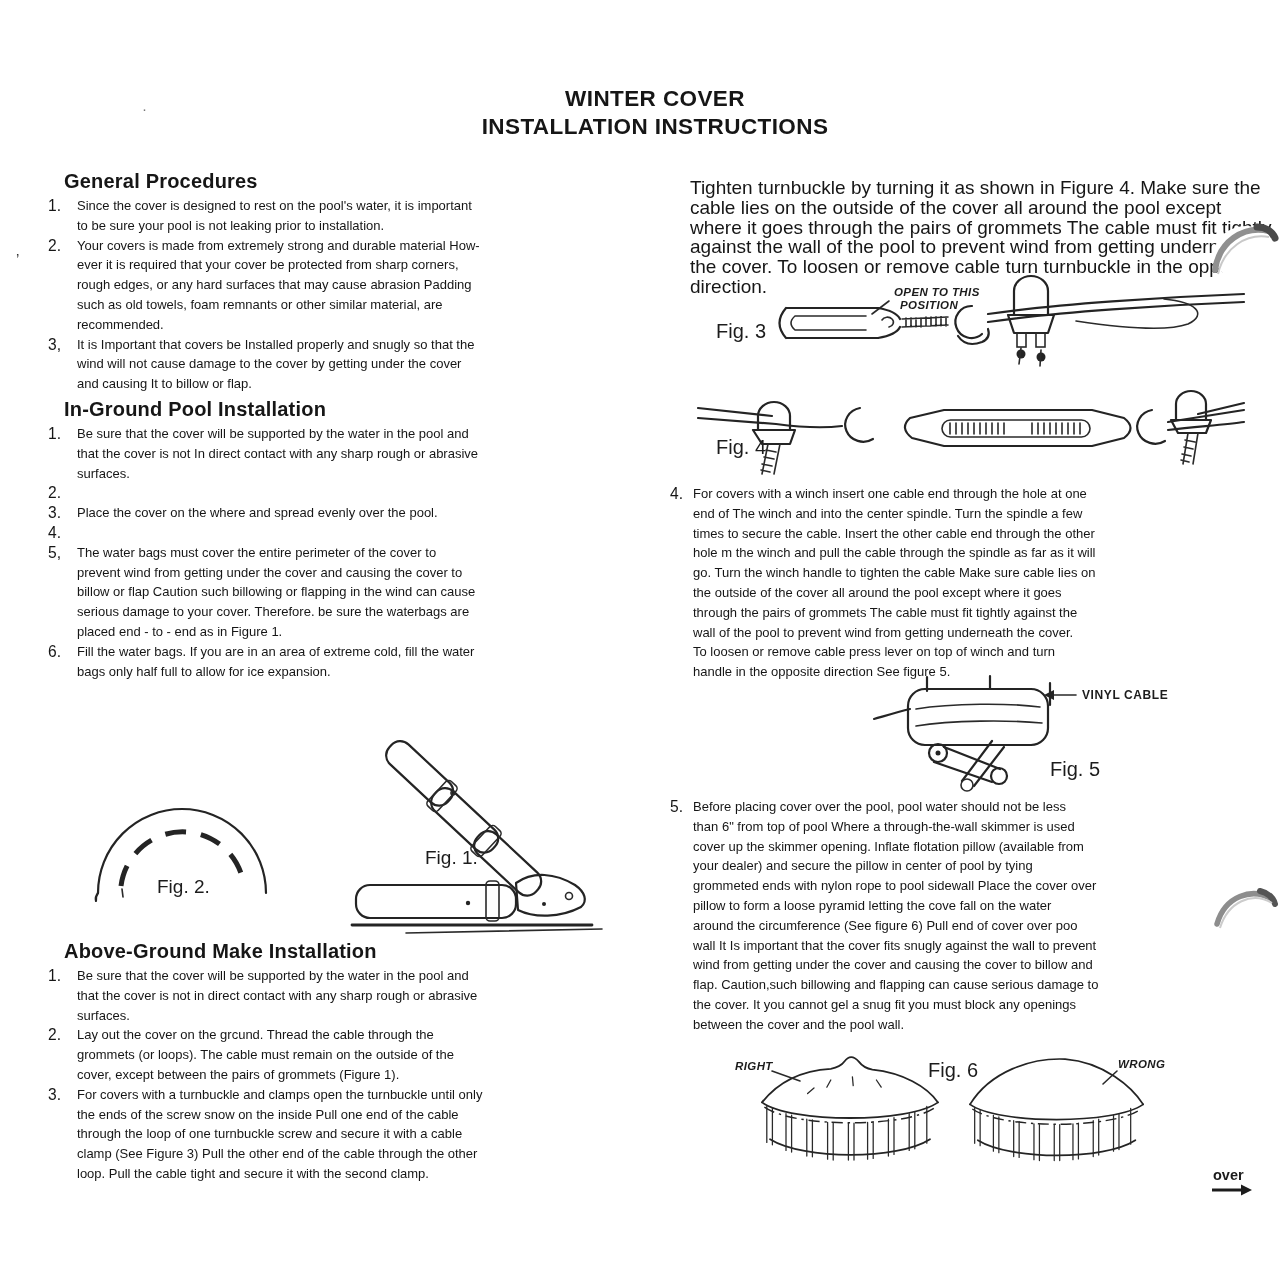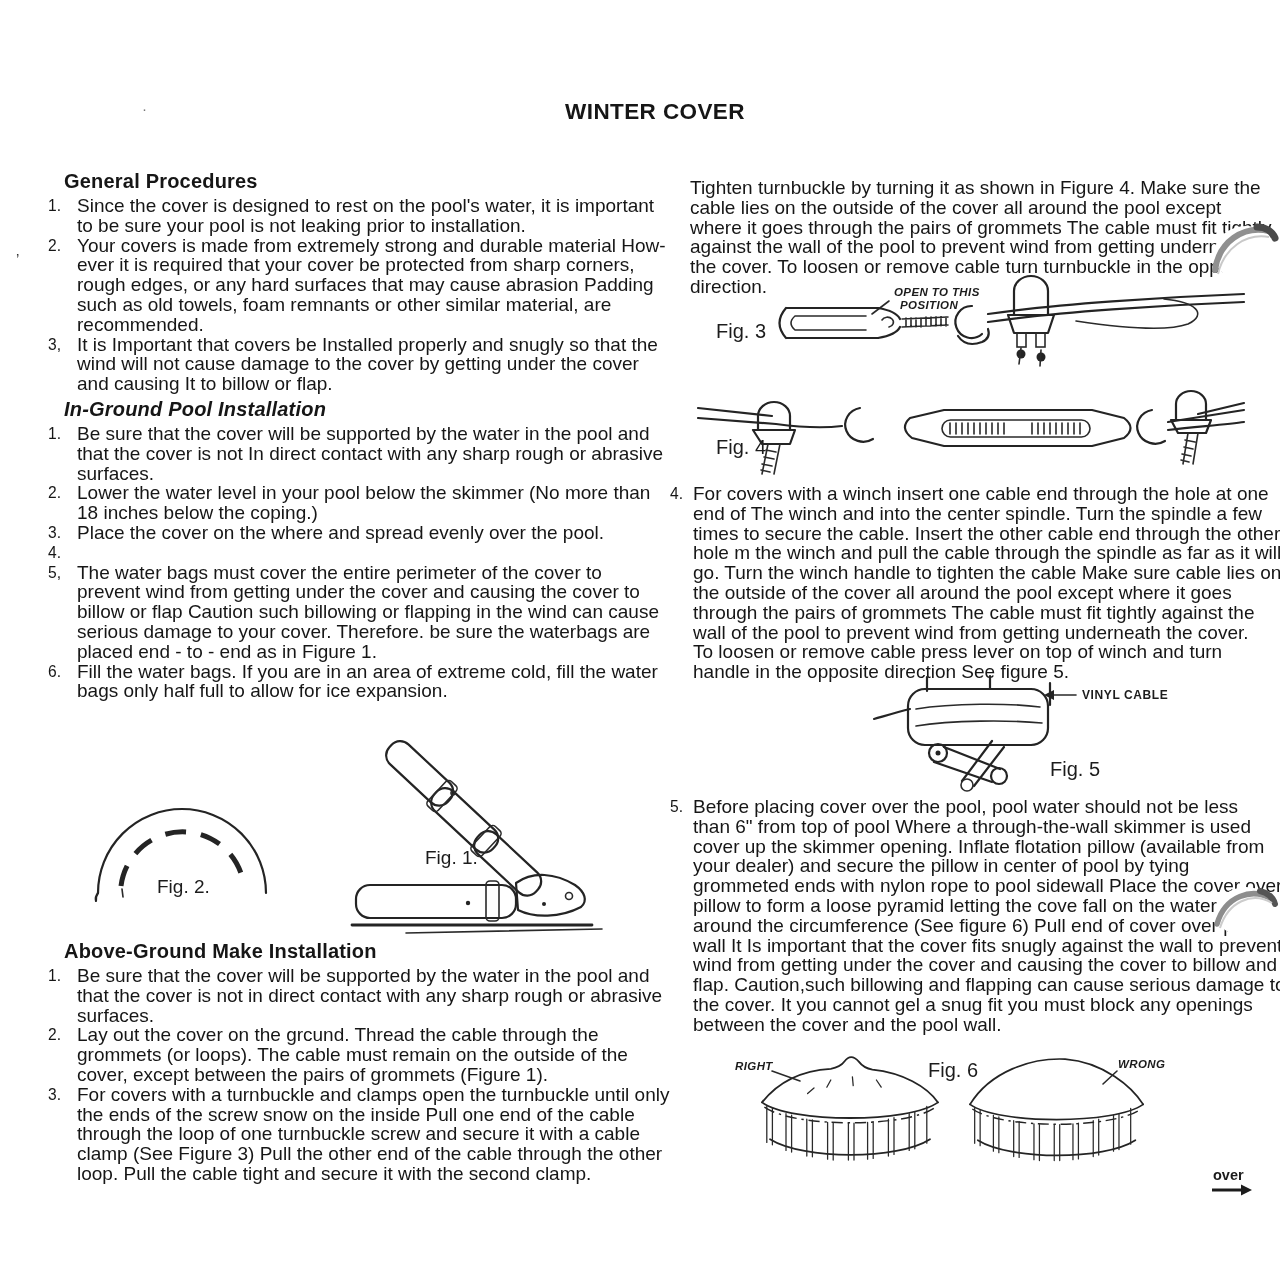--- a/index.html
+++ b/index.html
@@ -8,39 +8,40 @@
     font-family:"Liberation Sans",sans-serif;color:#161616;overflow:hidden;
     -webkit-font-smoothing:antialiased;
   }
   .abs{position:absolute;}
   .title{font-weight:bold;font-size:22.5px;line-height:28px;text-align:center;letter-spacing:.4px;}
   .heading{font-weight:bold;font-size:20px;letter-spacing:.2px;margin-left:16px;}
   .list{display:block;}
   .li{display:flex;align-items:flex-start;}
   .num{flex:0 0 29px;font-size:15.6px;line-height:19.8px;}
   .rnum{flex:0 0 23px;font-size:15.6px;line-height:19.8px;}
-  .txt{font-size:19px;line-height:19.8px;white-space:pre;}
+  .txt{font-size:13px;line-height:19.8px;white-space:pre;}
   .para{font-size:19px;line-height:19.8px;white-space:pre;}
   svg{position:absolute;overflow:visible;}
   svg path,svg rect,svg circle,svg ellipse,svg line{vector-effect:none;}
   .ink{stroke:#242424;fill:none;stroke-width:2.2;stroke-linecap:round;stroke-linejoin:round;}
   .ink-thin{stroke:#2a2a2a;fill:none;stroke-width:1.6;stroke-linecap:round;}
   .ink-thick{stroke:#242424;fill:none;stroke-width:2.8;stroke-linecap:round;}
   .figlabel{font:20px "Liberation Sans",sans-serif;fill:#1c1c1c;}
   .figlabel-sm{font:19px "Liberation Sans",sans-serif;fill:#1c1c1c;}
   .anno{font:italic bold 11.5px "Liberation Sans",sans-serif;fill:#1c1c1c;letter-spacing:.4px;}
   .anno-up{font:bold 12px "Liberation Sans",sans-serif;fill:#1c1c1c;letter-spacing:.6px;}
   .over-txt{font:bold 14.5px "Liberation Sans",sans-serif;fill:#1c1c1c;}
   .speck{position:absolute;font-size:15px;color:#333;}
 </style>
 </head>
 <body>
 
-<div class="abs title" style="left:330px;top:98px;width:650px;">
+<div class="abs title" style="left:330px;top:85px;width:650px;">
   <div>WINTER COVER</div>
+  <div>INSTALLATION INSTRUCTIONS</div>
 </div>
 
 <span class="speck" style="left:16px;top:250px;">’</span>
 <span class="speck" style="left:142px;top:100px;color:#777;">·</span>
 
 <div class="abs heading" style="left:48px;top:170px;">General Procedures</div>
 <div class="abs list" style="left:48px;top:196px;width:600px;">
   <div class="li">
       <span class="num">1.</span>
       <div class="txt">Since the cover is designed to rest on the pool's water, it is important
@@ -55,32 +56,30 @@
 recommended.</div>
     </div>
   <div class="li">
       <span class="num">3,</span>
       <div class="txt">It is Important that covers be Installed properly and snugly so that the
 wind will not cause damage to the cover by getting under the cover
 and causing It to billow or flap.</div>
     </div>
 </div>
 
-<div class="abs heading" style="left:48px;top:398px;font-style:italic;">In-Ground Pool Installation</div>
+<div class="abs heading" style="left:48px;top:398px;">In-Ground Pool Installation</div>
 <div class="abs list" style="left:48px;top:424px;width:600px;">
   <div class="li">
       <span class="num">1.</span>
       <div class="txt">Be sure that the cover will be supported by the water in the pool and
 that the cover is not In direct contact with any sharp rough or abrasive
 surfaces.</div>
     </div>
   <div class="li">
       <span class="num">2.</span>
-      <div class="txt">Lower the water level in your pool below the skimmer (No more than
-18 inches below the coping.)</div>
     </div>
   <div class="li">
       <span class="num">3.</span>
       <div class="txt">Place the cover on the where and spread evenly over the pool.</div>
     </div>
   <div class="li">
       <span class="num">4.</span>
     </div>
   <div class="li">
       <span class="num">5,</span>

